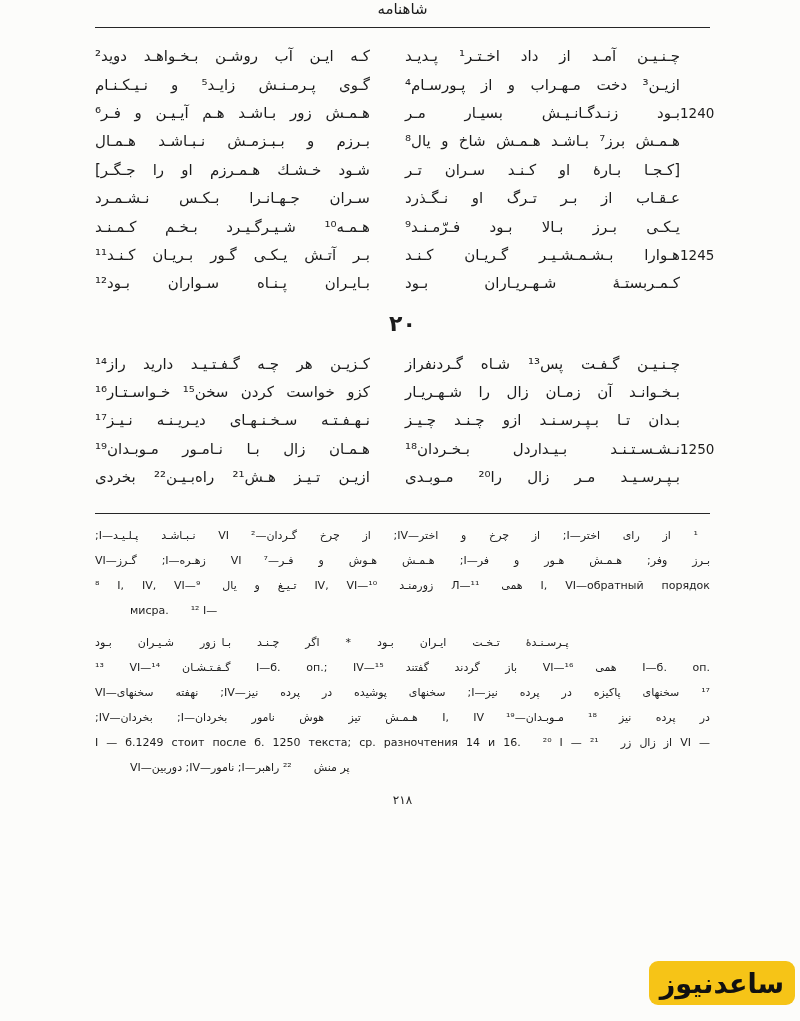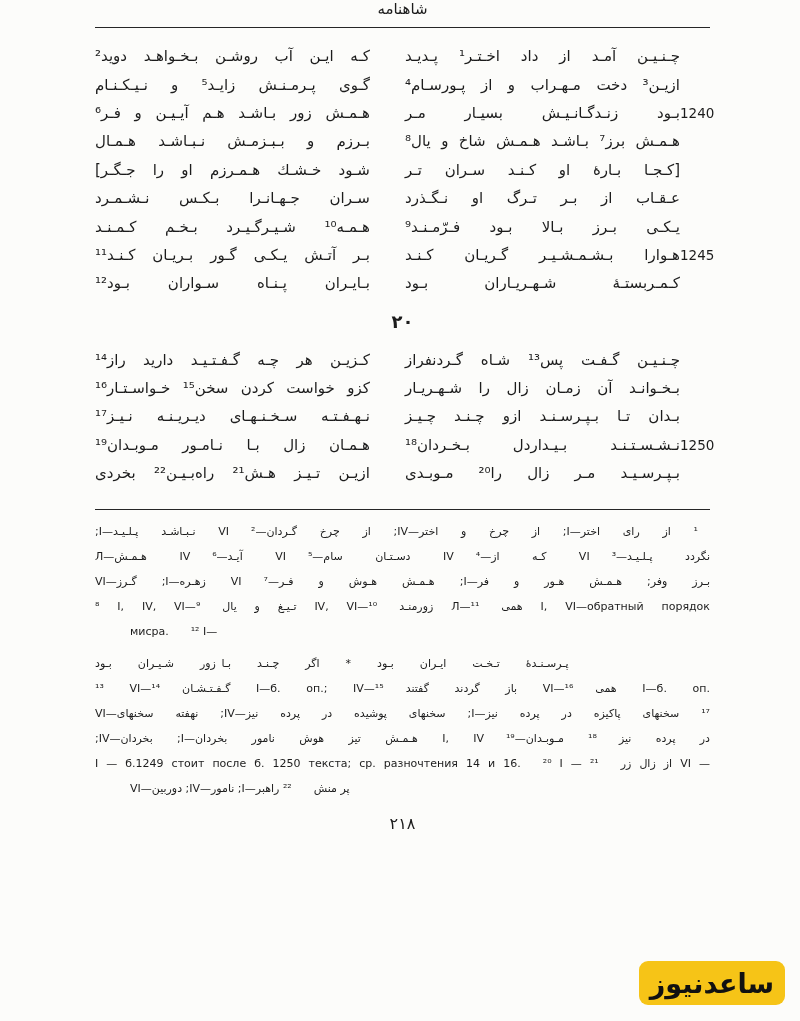--- a/index.html
+++ b/index.html
@@ -7,32 +7,32 @@
     position:relative;width:800px;height:1021px;background:#fcfcfa;
     overflow:hidden;font-family:"DejaVu Sans",sans-serif;color:#1c1c1c;
   }
   .col{position:absolute;left:95px;top:0;width:615px;}
   .header{text-align:center;font-size:15px;letter-spacing:1px;}
   .rule{height:1px;background:#262626;margin-top:9px;}
   .poem{margin-top:14px;padding-right:30px;}
   .crow{position:relative;display:flex;justify-content:space-between;align-items:center;height:28.4px;font-size:15px;}
   .hemi{width:47%;direction:rtl;text-align:justify;text-align-last:justify;-moz-text-align-last:justify;}
   .vnum{position:absolute;right:-36px;width:36px;text-align:left;font-size:13.5px;color:#1c1c1c;}
-  .section{margin-top:13px;text-align:center;font-size:18px;font-weight:bold;}
+  .section{margin-top:13px;text-align:center;font-size:22px;font-weight:bold;}
   .fn-rule{margin-top:22px;}
   .apparatus{margin-top:9px;font-size:11px;}
   .apparatus.second{margin-top:7px;}
   .fnl{line-height:25px;min-height:25px;}
   .fnl.justify{text-align:justify;text-align-last:justify;-moz-text-align-last:justify;}
   .fnl.left{text-align:left;margin-left:35px;}
   .fnl.indent{padding-right:12px;}
   .fnl.quote{width:77%;margin-top:5px;text-align:justify;text-align-last:justify;-moz-text-align-last:justify;}
-  .pagenum{margin-top:13px;text-align:center;font-size:16px;}
+  .pagenum{margin-top:13px;text-align:center;font-size:12px;}
   .watermark{
-    position:absolute;right:15px;bottom:16px;width:146px;height:44px;
+    position:absolute;right:5px;bottom:16px;width:146px;height:44px;
     border-radius:9px;display:flex;align-items:center;justify-content:center;
   }
   .watermark span{font-size:27px;font-weight:bold;line-height:1;}
 </style>
 </head>
 <body>
 
 <div class="page">
   <div class="col">
 
@@ -104,21 +104,20 @@
         <div class="crow">
           <div class="hemi" dir="rtl">ازيـن تـيـز هـش²¹ راه‌بـيـن²² بخردی</div>
           <div class="hemi" dir="rtl">بـپـرسـيـد مـر زال را²⁰ مـوبـدی</div>
         </div>
       </div>
 
     <div class="rule fn-rule"></div>
 
     <div class="apparatus" id="apparatus-0">
         <div class="fnl justify indent" dir="rtl">¹ از رای اختر—I; از چرخ و اختر—IV; از چرخ گـردان—VI  ² نـبـاشـد پـلـيـد—I;</div>
-        <div class="fnl justify" dir="rtl">نگردد پـلـيـد—VI  ³ كـه از—IV  ⁴ دسـتـان سام—VI  ⁵ آيـد—IV  ⁶ هـمـش—Л</div>
         <div class="fnl justify" dir="rtl">بـرز وفر; هـمـش هـور و فر—I; هـمـش هـوش و فـر—VI  ⁷ زهـره—I; گـرز—VI</div>
         <div class="fnl justify" dir="ltr">⁸ I, IV, VI—تـيـغ و يال  ⁹ IV, VI—زورمنـد  ¹⁰ Л—همی  ¹¹ I, VI—обратный порядок</div>
         <div class="fnl left" dir="ltr">мисра.  ¹² I—</div>
       </div>
 
     <div class="apparatus second" id="apparatus-1">
         <div class="fnl quote" dir="rtl">پـرسـنـدهٔ تـخـت ايـران بـود * اگر چـنـد بـا زور شـيـران بـود</div>
         <div class="fnl justify" dir="ltr">¹³ VI—گـفـتـشـان  ¹⁴ I—б. оп.; IV—باز گردند گفتند  ¹⁵ VI—همی  ¹⁶ I—б. оп.</div>
         <div class="fnl justify" dir="rtl">¹⁷ سخنهای پاكيزه در پرده نيز—I; سخنهای پوشيده در پرده نيز—IV; نهفته سخنهای—VI</div>
         <div class="fnl justify" dir="rtl">در پرده نيز  ¹⁸ مـوبـدان—I, IV  ¹⁹ هـمـش تيز هوش نامور بخردان—I; بخردان—IV;</div>

